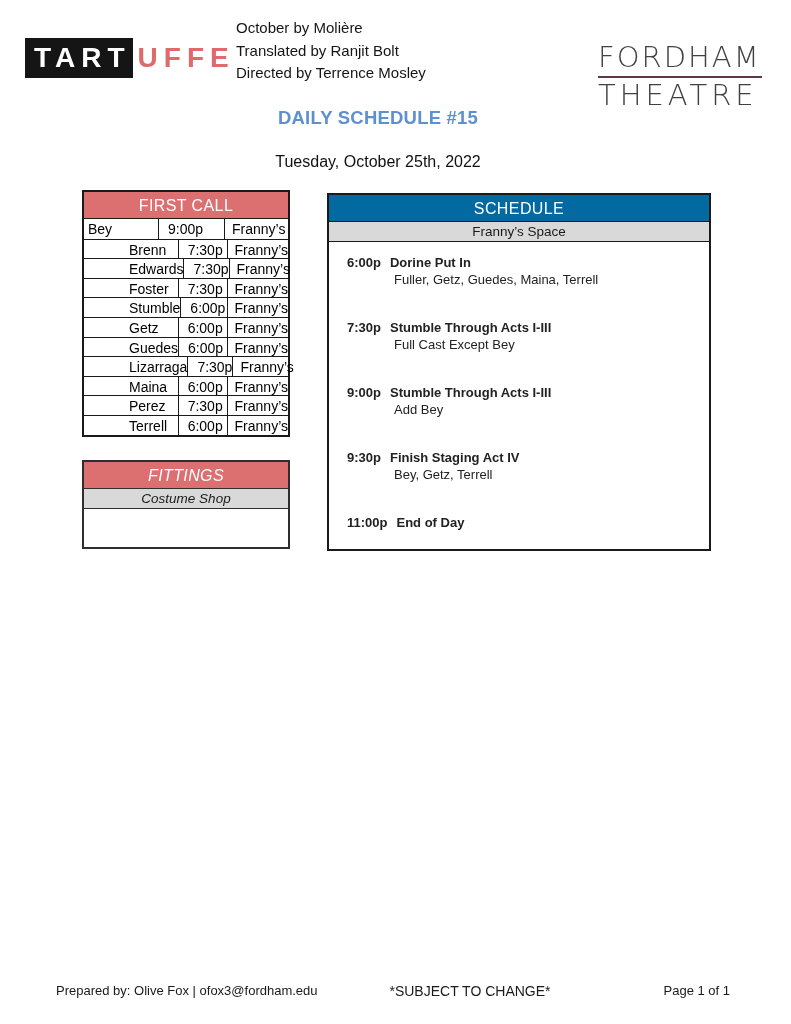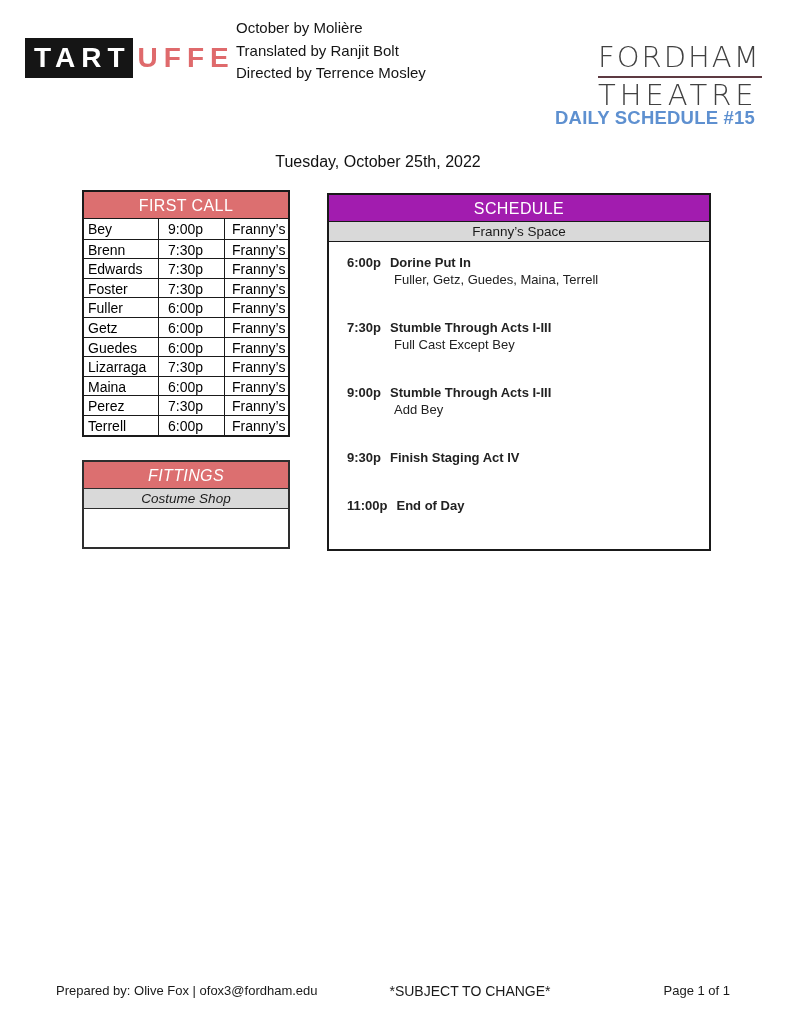--- a/index.html
+++ b/index.html
@@ -36,21 +36,21 @@
   .title-date { font-size:16px; margin-top:24px; color:#111; }
   .title-time { font-size:16px; margin-top:7px; color:#111; }
 
   
   .red-header { color:#fff; text-align:center; font-size:16px; height:27px; line-height:27px; letter-spacing:0.4px; border-bottom:1px solid #1a1a1a; }
   .gray-row { text-align:center; font-size:13.5px; height:20px; line-height:20px; color:#1a1a1a; border-bottom:1px solid #1a1a1a; }
 
   
   .fc { position:absolute; left:82px; top:190px; width:208px; border:2px solid #1a1a1a; background:#fff; }
   .fc-row { display:flex; height:19.6px; font-size:14px; line-height:18.6px; }
-  .fc-row + .fc-row { border-top:1px solid #1a1a1a; }
+  .fc-row + .fc-row { border-top:1px solid #1a1a1a;padding-left:41px; }
   .fc-name { width:75px; padding:1px 0 0 4px; border-right:1px solid #1a1a1a; }
   .fc-time { width:66px; padding:1px 0 0 9px; border-right:1px solid #1a1a1a; }
   .fc-loc  { flex:1; padding:1px 0 0 7px; }
 
   
   .fit { position:absolute; left:82px; top:460px; width:208px; border:2px solid #2e2e2e; background:#fff;font-style:italic; }
   .fit .red-header { border-bottom-color:#2e2e2e; }
   .fit .gray-row { border-bottom-color:#2e2e2e; }
   .fit-empty { height:38px; background:#fff; }
 
@@ -83,21 +83,21 @@
     <div>Directed by Terrence Mosley</div>
   </div>
 
   <div class="logo-fordham">
     <div class="fordham-line1">FORDHAM</div>
     <div class="fordham-divider" style="background: rgb(93, 58, 66);"></div>
     <div class="fordham-line2">THEATRE</div>
   </div>
 
   <div class="title-block">
-    <div class="title-main" style="color: rgb(94, 144, 208); text-align: right;">DAILY SCHEDULE #15</div>
+    <div class="title-main" style="color: rgb(94, 144, 208);">DAILY SCHEDULE #15</div>
     <div class="title-date">Tuesday, October 25th, 2022</div>
   </div>
 
   <div class="fc">
     <div class="red-header" style="background: rgb(220, 111, 112);">FIRST CALL</div>
     <div id="fc-rows">
         <div class="fc-row">
           <div class="fc-name">Bey</div>
           <div class="fc-time">9:00p</div>
           <div class="fc-loc">Franny’s</div>
@@ -111,21 +111,21 @@
           <div class="fc-name">Edwards</div>
           <div class="fc-time">7:30p</div>
           <div class="fc-loc">Franny’s</div>
         </div>
         <div class="fc-row">
           <div class="fc-name">Foster</div>
           <div class="fc-time">7:30p</div>
           <div class="fc-loc">Franny’s</div>
         </div>
         <div class="fc-row">
-          <div class="fc-name">Fuller</div>
+          <div class="fc-name">Stumble</div>
           <div class="fc-time">6:00p</div>
           <div class="fc-loc">Franny’s</div>
         </div>
         <div class="fc-row">
           <div class="fc-name">Getz</div>
           <div class="fc-time">6:00p</div>
           <div class="fc-loc">Franny’s</div>
         </div>
         <div class="fc-row">
           <div class="fc-name">Guedes</div>
@@ -155,37 +155,38 @@
       </div>
   </div>
 
   <div class="fit">
     <div class="red-header" style="background: rgb(220, 111, 112);">FITTINGS</div>
     <div class="gray-row" style="background: rgb(217, 217, 217);">Costume Shop</div>
     <div class="fit-empty"></div>
   </div>
 
   <div class="sched">
-    <div class="red-header" style="background: #a21caf;">SCHEDULE</div>
+    <div class="red-header" style="background: #0369a1;">SCHEDULE</div>
     <div class="gray-row" style="background: rgb(217, 217, 217);">Franny’s Space</div>
     <div class="sched-body" id="sched-entries">
         <div class="entry">
           <div class="entry-line1"><span class="entry-time">6:00p</span><span>Dorine Put In</span></div>
           <div class="entry-people">Fuller, Getz, Guedes, Maina, Terrell</div>
         </div>
         <div class="entry">
           <div class="entry-line1"><span class="entry-time">7:30p</span><span>Stumble Through Acts I-III</span></div>
           <div class="entry-people">Full Cast Except Bey</div>
         </div>
         <div class="entry">
           <div class="entry-line1"><span class="entry-time">9:00p</span><span>Stumble Through Acts I-III</span></div>
           <div class="entry-people">Add Bey</div>
         </div>
         <div class="entry">
           <div class="entry-line1"><span class="entry-time">9:30p</span><span>Finish Staging Act IV</span></div>
+          <div class="entry-people">Bey, Getz, Terrell</div>
         </div>
         <div class="entry">
           <div class="entry-line1"><span class="entry-time">11:00p</span><span>End of Day</span></div>
         </div>
       </div>
   </div>
 
   <div class="footer-left">Prepared by: Olive Fox | ofox3@fordham.edu</div>
   <div class="footer-center">*SUBJECT TO CHANGE*</div>
   <div class="footer-right">Page 1 of 1</div>

